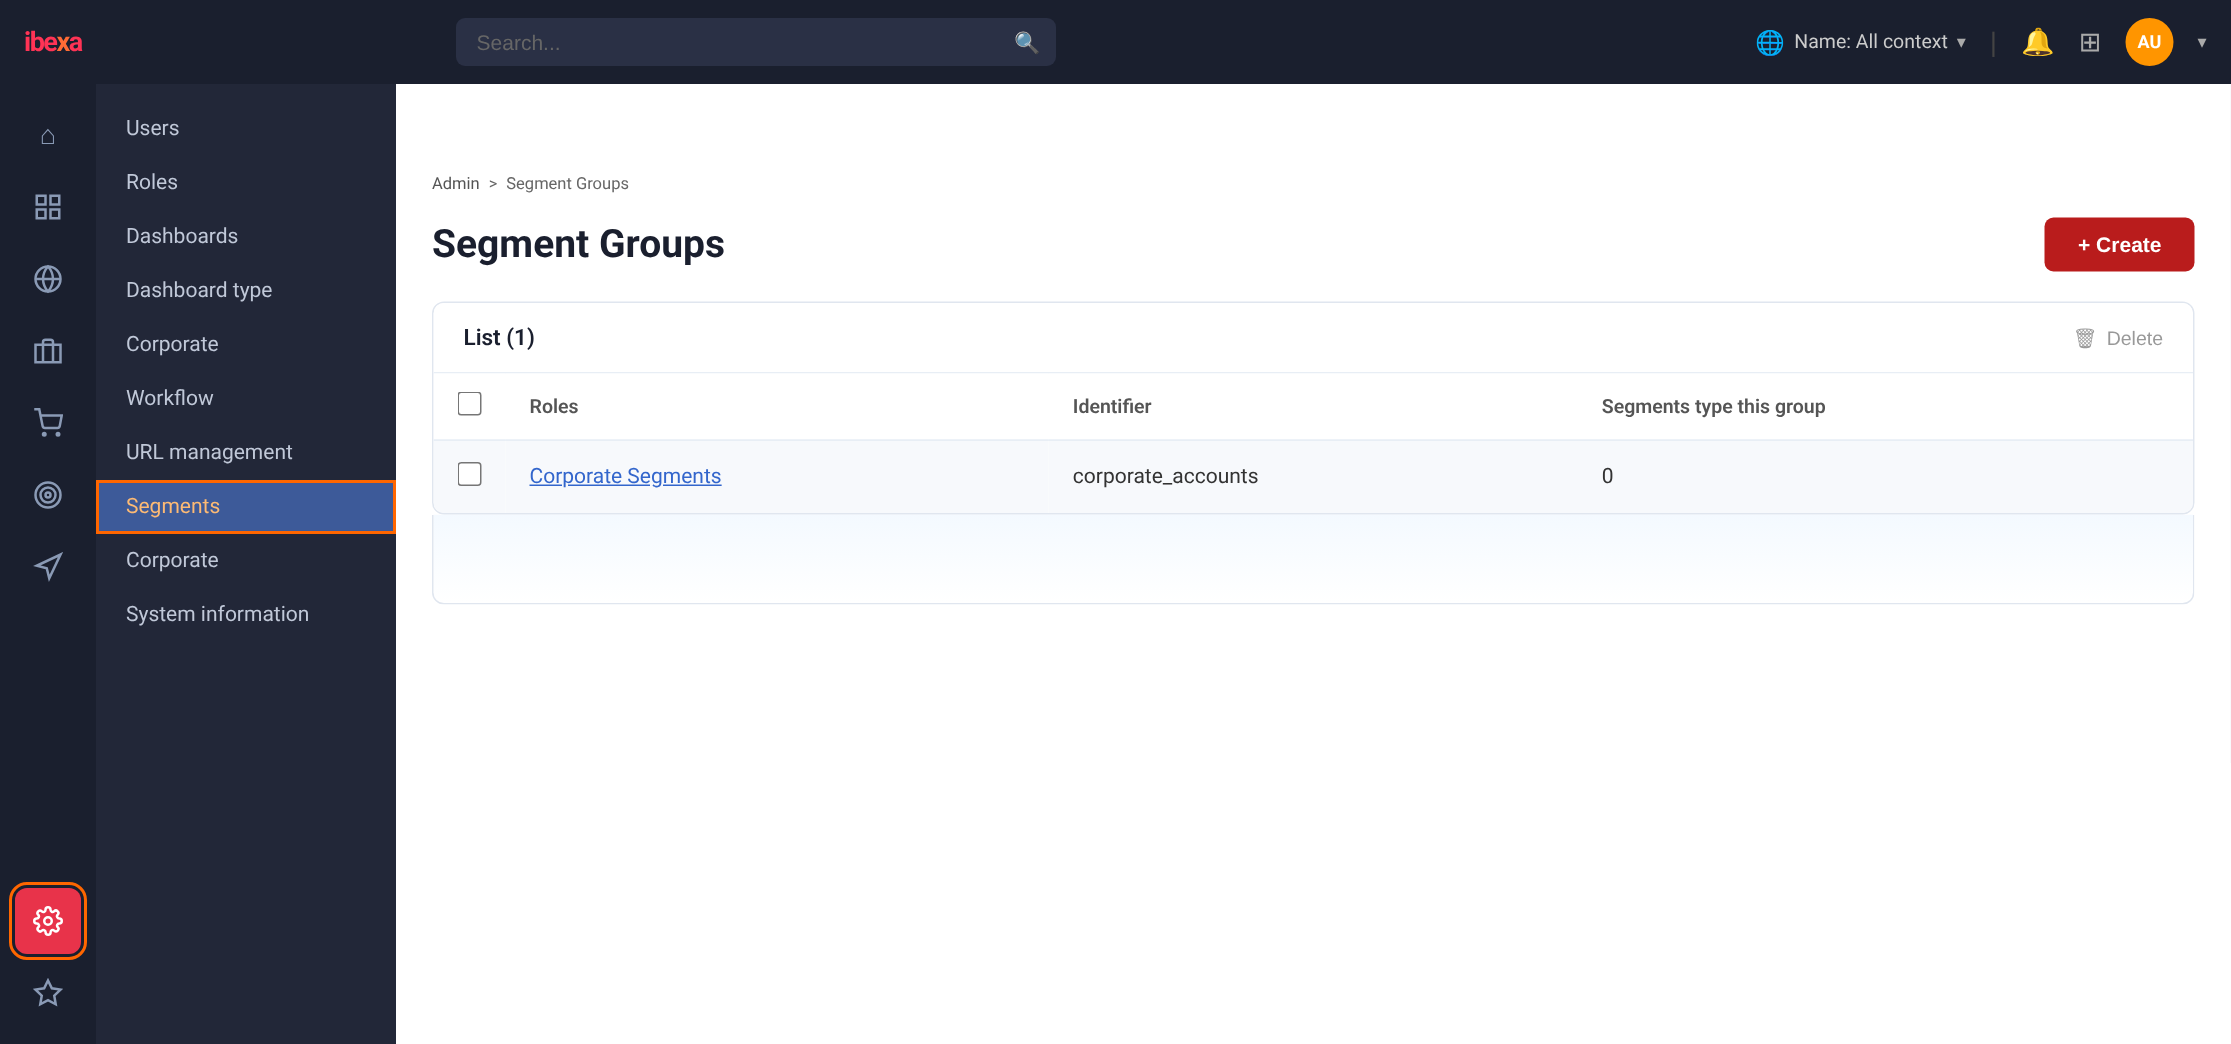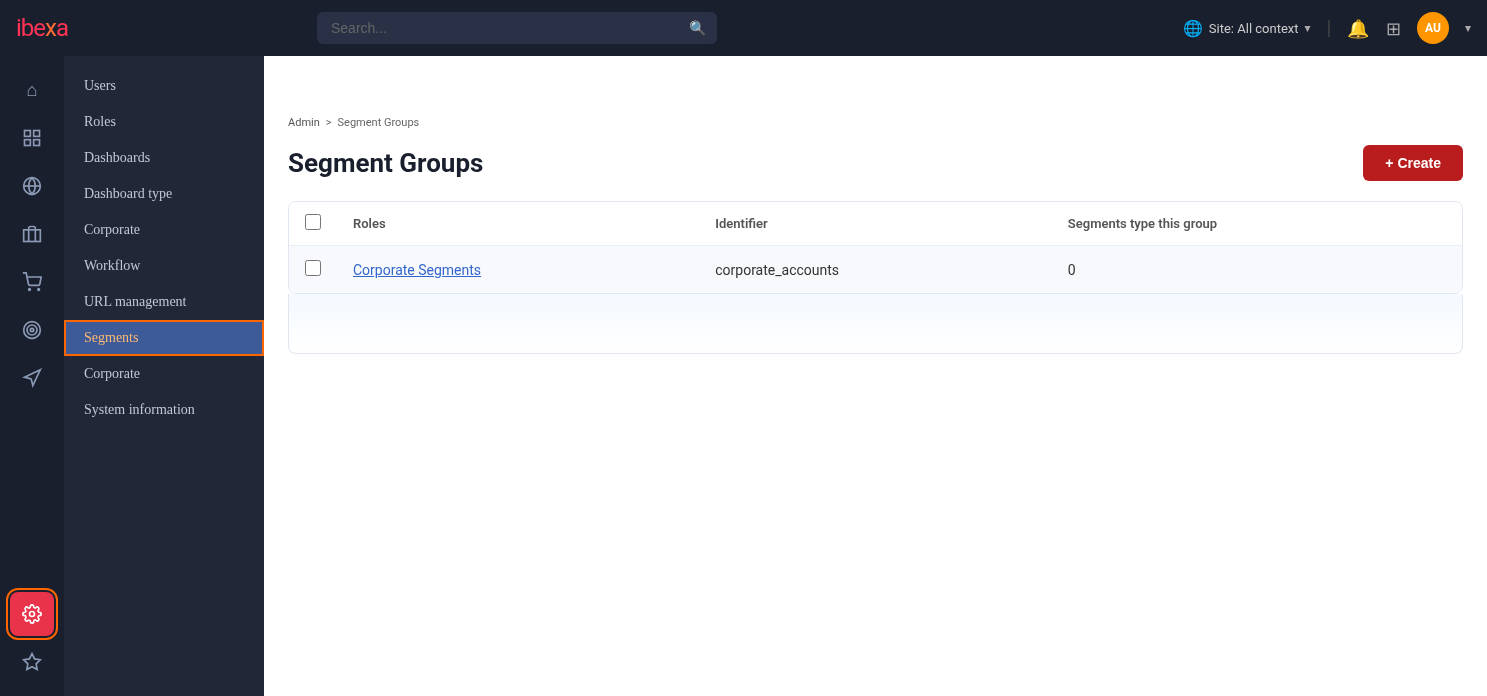--- a/index.html
+++ b/index.html
@@ -8,21 +8,21 @@
     
     .topbar {
       position: fixed; top: 0; left: 0; right: 0; height: 56px;
       background: #1a1f2e; display: flex; align-items: center;
       padding: 0 16px; z-index: 100; gap: 16px;
     }
     .logo {
       display: flex; align-items: center; margin-right: 8px;
     }
     .logo-text {
-      font-size: 24px; font-weight: 400; color: #ff3355;
+      font-size: 18px; font-weight: 700; color: #ff3355;
       letter-spacing: -1px;
     }
     .logo-text span { color: #ff6b35; }
     .search-bar {
       flex: 1; max-width: 400px; margin: 0 auto;
       position: relative; display: flex; align-items: center;
     }
     .search-bar input {
       width: 100%; padding: 8px 36px 8px 14px;
       border-radius: 6px; border: none; background: #2a3045;
@@ -68,21 +68,21 @@
       outline: 2px solid #ff6600; outline-offset: 2px;
     }
 
     
     .text-sidebar {
       width: 200px; background: #222738; flex-shrink: 0;
       height: calc(696px - 56px); overflow-y: auto; padding: 12px 0;
     }
     .text-sidebar-item {
       padding: 10px 20px; color: #c0c8d8; font-size: 14px; cursor: pointer;
-      transition: background 0.2s; border-radius: 0; font-family: Liberation Serif, serif;
+      transition: background 0.2s; border-radius: 0;
     }
     .text-sidebar-item.active {
       background: #3d5a99; color: #fdba74;
       outline: 2px solid #ff6600; outline-offset: -2px;
     }
 
     
     .main-content {
       flex: 1; background: #fff; overflow-y: auto;
       padding: 0; height: calc(696px - 56px);
@@ -144,21 +144,21 @@
   <div class="logo">
     <span class="logo-text">ibe<span>x</span>a</span>
   </div>
   <div class="search-bar">
     <input type="text" placeholder="Search..." style="">
     <span class="search-icon-wrap">🔍</span>
   </div>
   <div class="topbar-right">
     <div class="site-selector">
       <span class="globe-icon">🌐</span>
-      <span>Site: All context</span>
+      <span>Name: All context</span>
       <span class="chevron-down">▾</span>
     </div>
     <span style="color:#444; font-size:20px">|</span>
     <span class="bell-icon">🔔</span>
     <span class="grid-icon">⊞</span>
     <div class="avatar">AU</div>
     <span class="chevron-down">▾</span>
   </div>
 </div>
 
@@ -239,20 +239,27 @@
       <span>&gt;</span>
       <span>Segment Groups</span>
     </div>
 
     <div class="page-header">
       <h1 class="page-title">Segment Groups</h1>
       <button class="create-btn">+ Create</button>
     </div>
 
     <div class="list-card">
+      <div class="list-card-header">
+        <span class="list-title">List (1)</span>
+        <button class="delete-btn">
+          <span>🗑</span>
+          <span>Delete</span>
+        </button>
+      </div>
 
       <table class="table">
         <thead>
           <tr>
             <th style="width:40px"><input type="checkbox" class="cb" style=""></th>
             <th>Roles</th>
             <th>Identifier</th>
             <th>Segments type this group</th>
           </tr>
         </thead>

